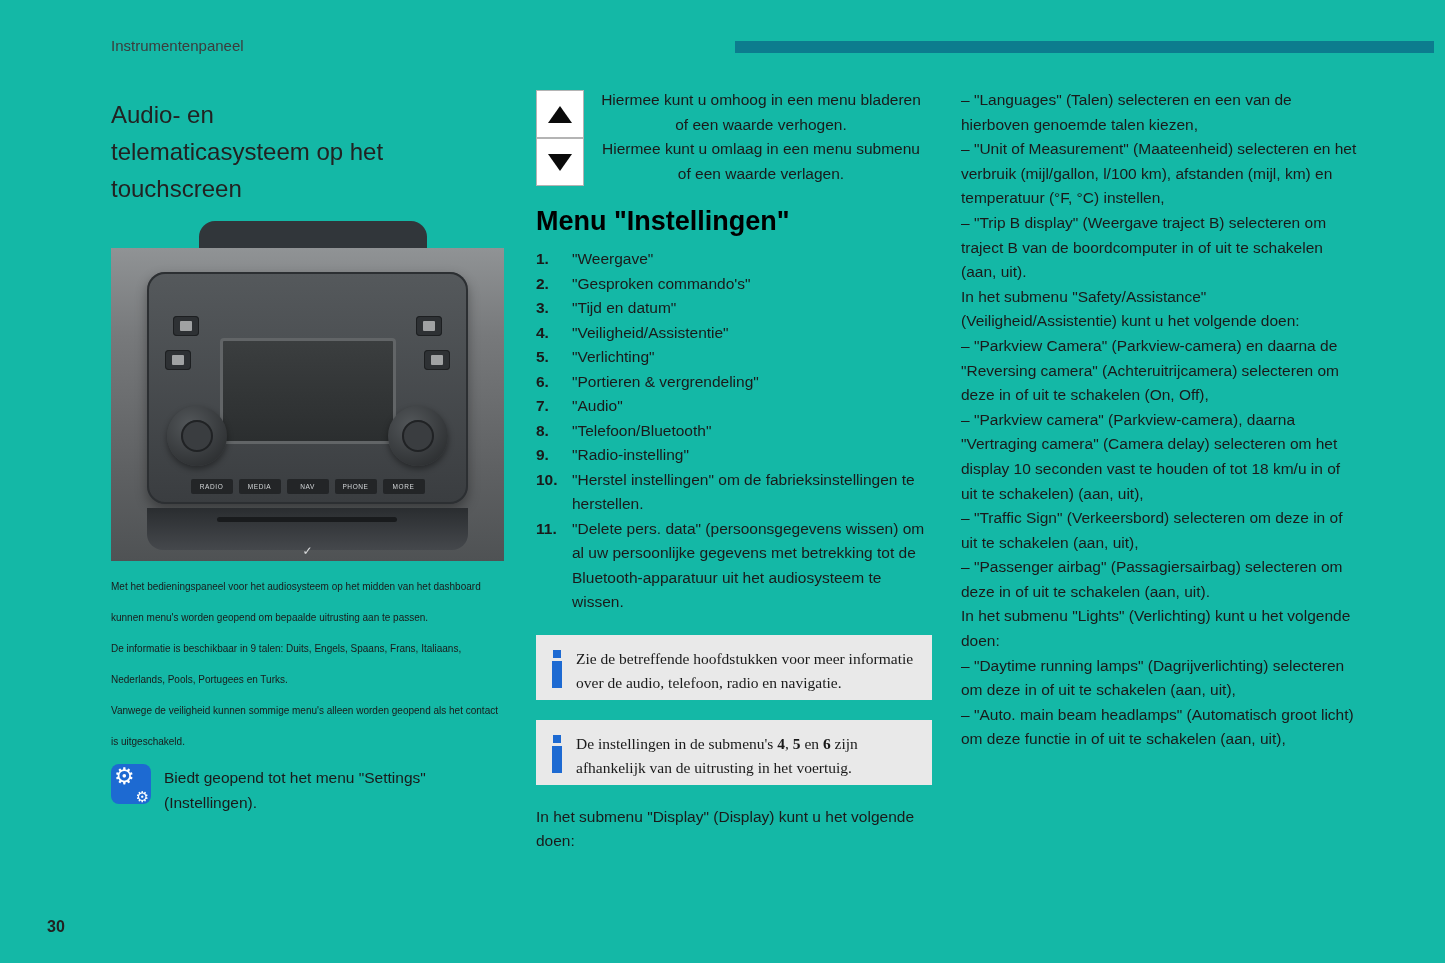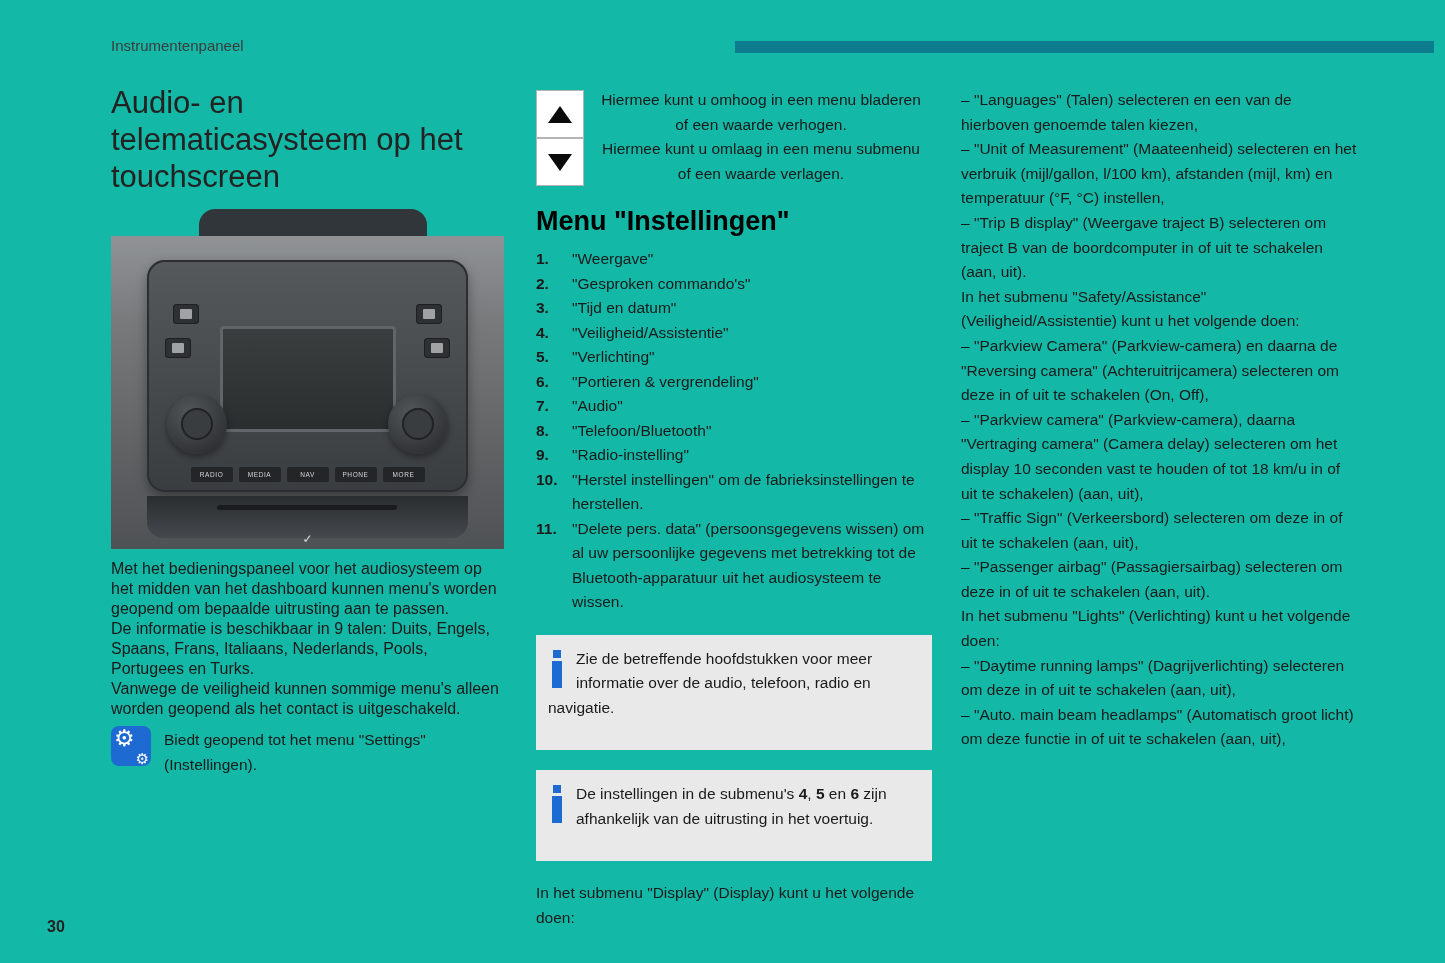--- a/index.html
+++ b/index.html
@@ -6,22 +6,22 @@
   .page{
     position:relative;width:1445px;height:963px;background:#14b8a6;overflow:hidden;
     font-family:"Liberation Sans",sans-serif;color:#1a1a1a;
   }
   .running-header{position:absolute;left:111px;top:37px;font-size:15px;color:#3c3c3c;}
   .header-bar{position:absolute;left:735px;top:41px;width:699px;height:12px;background:#0c7c8e;}
   .page-number{position:absolute;left:47px;top:918px;font-size:16px;font-weight:700;color:#222;}
 
   
   .col-left{position:absolute;left:111px;top:84px;width:393px;}
-  .title{font-size:31px;font-weight:400;line-height:37px;color:#222;margin:0 0 14px 0;}
-  .body-text{font-size:16px;line-height:20px;}
+  .title{font-size:24px;font-weight:400;line-height:37px;color:#222;margin:12px 0 14px 0;}
+  .body-text{font-size:10px;line-height:31px;}
   .body-text p{margin:0;}
 
   
   .radio-figure{position:relative;width:393px;height:340px;margin:6px 0 10px 0;}
   .visor{position:absolute;left:88px;top:0;width:228px;height:34px;background:#31363a;border-radius:16px 16px 6px 6px;}
   .photo{position:absolute;left:0;top:27px;width:393px;height:313px;
     background:linear-gradient(180deg,#909395 0%,#77797b 28%,#606florin364 0%,#5f6163 70%,#4f5254 100%);
     background:linear-gradient(180deg,#909395 0%,#77797b 28%,#5f6163 70%,#4f5254 100%);}
   .unit{position:absolute;left:36px;top:24px;width:321px;height:232px;border-radius:18px;
     background:linear-gradient(180deg,#55595c,#3a3d40);
@@ -57,21 +57,21 @@
   .abox{width:46px;height:46px;border:1px solid #b4b4b4;background:#fff;display:flex;align-items:center;justify-content:center;}
   .tri-up{width:0;height:0;border-left:12px solid transparent;border-right:12px solid transparent;border-bottom:17px solid #0a0a0a;}
   .tri-down{width:0;height:0;border-left:12px solid transparent;border-right:12px solid transparent;border-top:17px solid #0a0a0a;}
   .arrow-text{margin-left:58px;width:334px;font-size:15.5px;line-height:24.5px;}
   .arrow-text p{margin:0;text-align:center;}
   .menu-title{font-size:27px;font-weight:700;color:#000;margin:16px 0 10px 0;}
   .menu-list{font-size:15.5px;line-height:24.5px;}
   .menu-item{display:flex;}
   .menu-item .num{flex:0 0 36px;font-weight:700;}
   .menu-item .itext{flex:1;}
-  .infobox{background:#e9e9e9;margin-top:20px;padding:12px 14px 30px 12px;font-size:15.5px;line-height:24.5px;}
+  .infobox{background:#e9e9e9;margin-top:20px;padding:12px 14px 4px 12px;font-size:15.5px;line-height:24.5px;font-family:Liberation Serif, serif;}
   .ib-icon{float:left;width:12px;margin:3px 13px 2px 3px;}
   .ib-dot{width:8px;height:8px;background:#1d6ad2;margin:0 auto 3px auto;}
   .ib-stem{width:10px;height:27px;background:#1d6ad2;margin:0 auto;}
   .display-intro{margin-top:20px;font-size:15.5px;line-height:24.5px;}
 
   
   .col-right{position:absolute;left:961px;top:88px;width:398px;font-size:15.5px;line-height:24.6px;}
   .col-right p{margin:0;}
 </style>
 </head>

